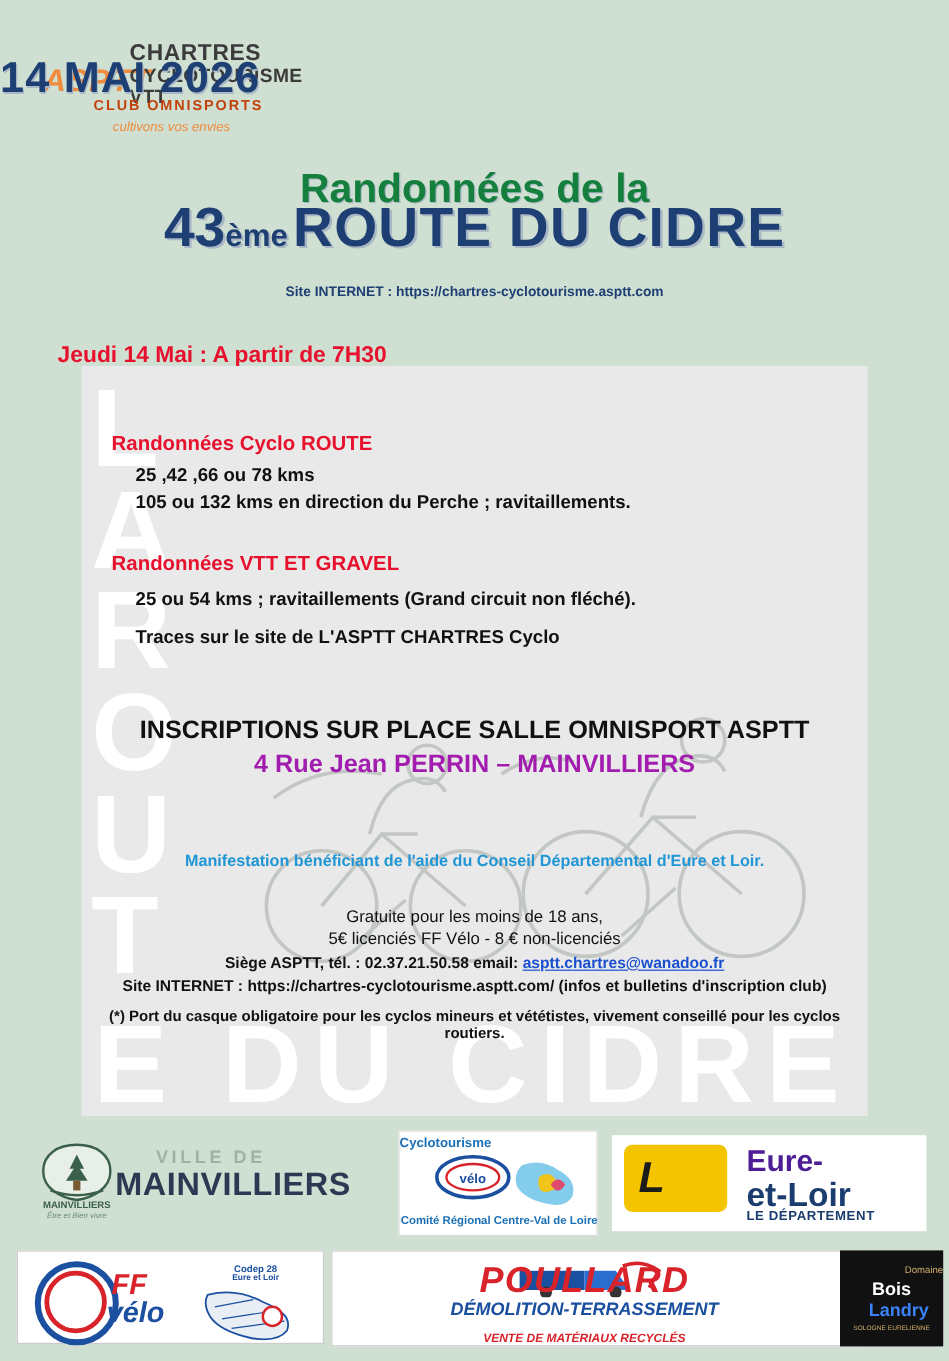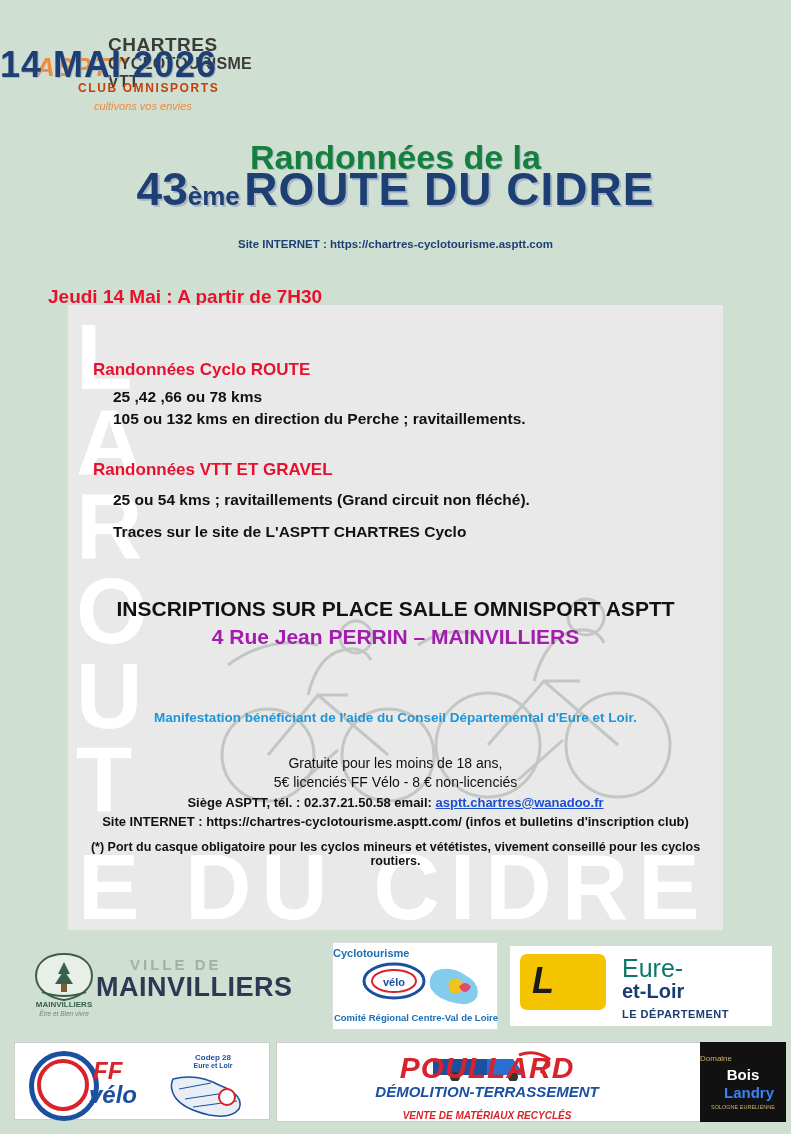--- a/index.html
+++ b/index.html
@@ -320,22 +320,22 @@
     background: #ffffff;
   }
   .sp-eure .badge {
     position: absolute; left: 10px; top: 8px; width: 86px; height: 56px;
     background: #f5c400; border-radius: 7px;
   }
   .sp-eure .badge span {
     position: absolute; left: 12px; top: 6px; font-size: 36px; font-weight: bold;
     color: #1b1b1b; font-style: italic;
   }
-  .sp-eure .e1 { position: absolute; left: 112px; top: 8px; font-size: 25px; font-weight: normal; color: #0f766e; }
-  .sp-eure .e2 { position: absolute; left: 112px; top: 34px; font-size: 20px; font-weight: bold; color: #1b3c6e; }
+  .sp-eure .e1 { position: absolute; left: 112px; top: 8px; font-size: 25px; font-weight: bold; color: #4c1d95; }
+  .sp-eure .e2 { position: absolute; left: 112px; top: 34px; font-size: 28px; font-weight: bold; color: #1b3c6e; }
   .sp-eure .e3 { position: absolute; left: 112px; top: 62px; font-size: 11px; font-weight: bold; color: #1b3c6e; letter-spacing: 0.5px; }
 
   .sp-ffvelo {
     left: 14px; top: 0px; width: 256px; height: 78px;
     background: #ffffff; border: 1px solid #ccc;
   }
   .sp-ffvelo .ring {
     position: absolute; left: 14px; top: 8px; width: 60px; height: 60px;
     border: 5px solid #1b4fa0; border-radius: 50%;
   }
@@ -366,21 +366,21 @@
   }
   .sp-poullard .p4 {
     position: absolute; left: 0; width: 420px; top: 67px; text-align: center;
     font-size: 10px; font-weight: bold; color: #d8232a; font-style: italic;
   }
 
   .sp-landry {
     left: 700px; top: 0px; width: 86px; height: 80px;
     background: #111111;
   }
-  .sp-landry .d1 { position: absolute; left: 0; width: 86px; top: 12px; text-align: left; font-size: 8px; color: #cfae6a; }
+  .sp-landry .d1 { position: absolute; left: 0; width: 86px; top: 12px; text-align: right; font-size: 8px; color: #cfae6a; }
   .sp-landry .d2 { position: absolute; left: 0; width: 86px; top: 24px; text-align: center; font-size: 15px; color: #ffffff; font-weight: bold; }
   .sp-landry .d3 { position: absolute; left: 0; width: 98px; top: 42px; text-align: center; font-size: 15px; color: #3b82f6; font-weight: bold; }
   .sp-landry .d4 { position: absolute; left: 0; width: 86px; top: 62px; text-align: center; font-size: 5.5px; color: #cfae6a; }
 </style>
 </head>
 <body>
 
 <div class="poster">
 
   <div class="header">

